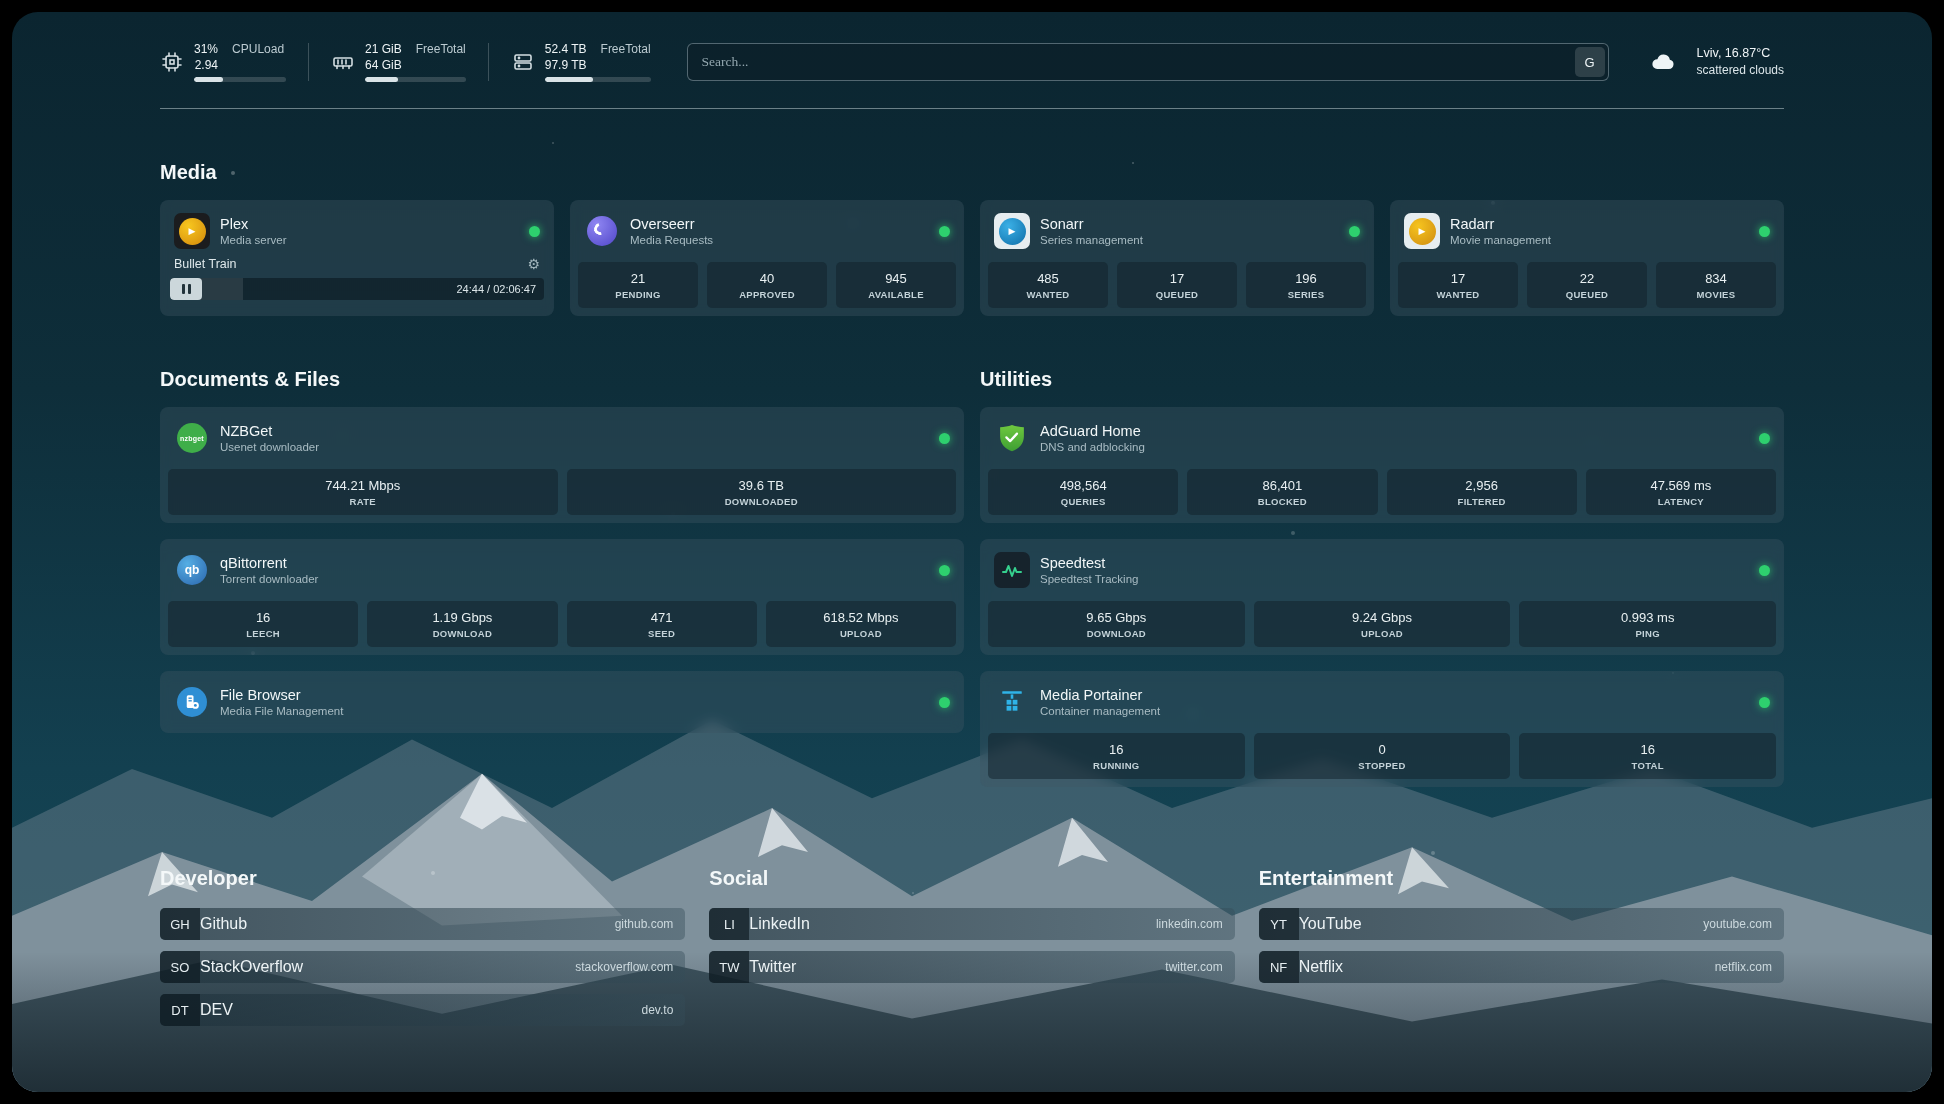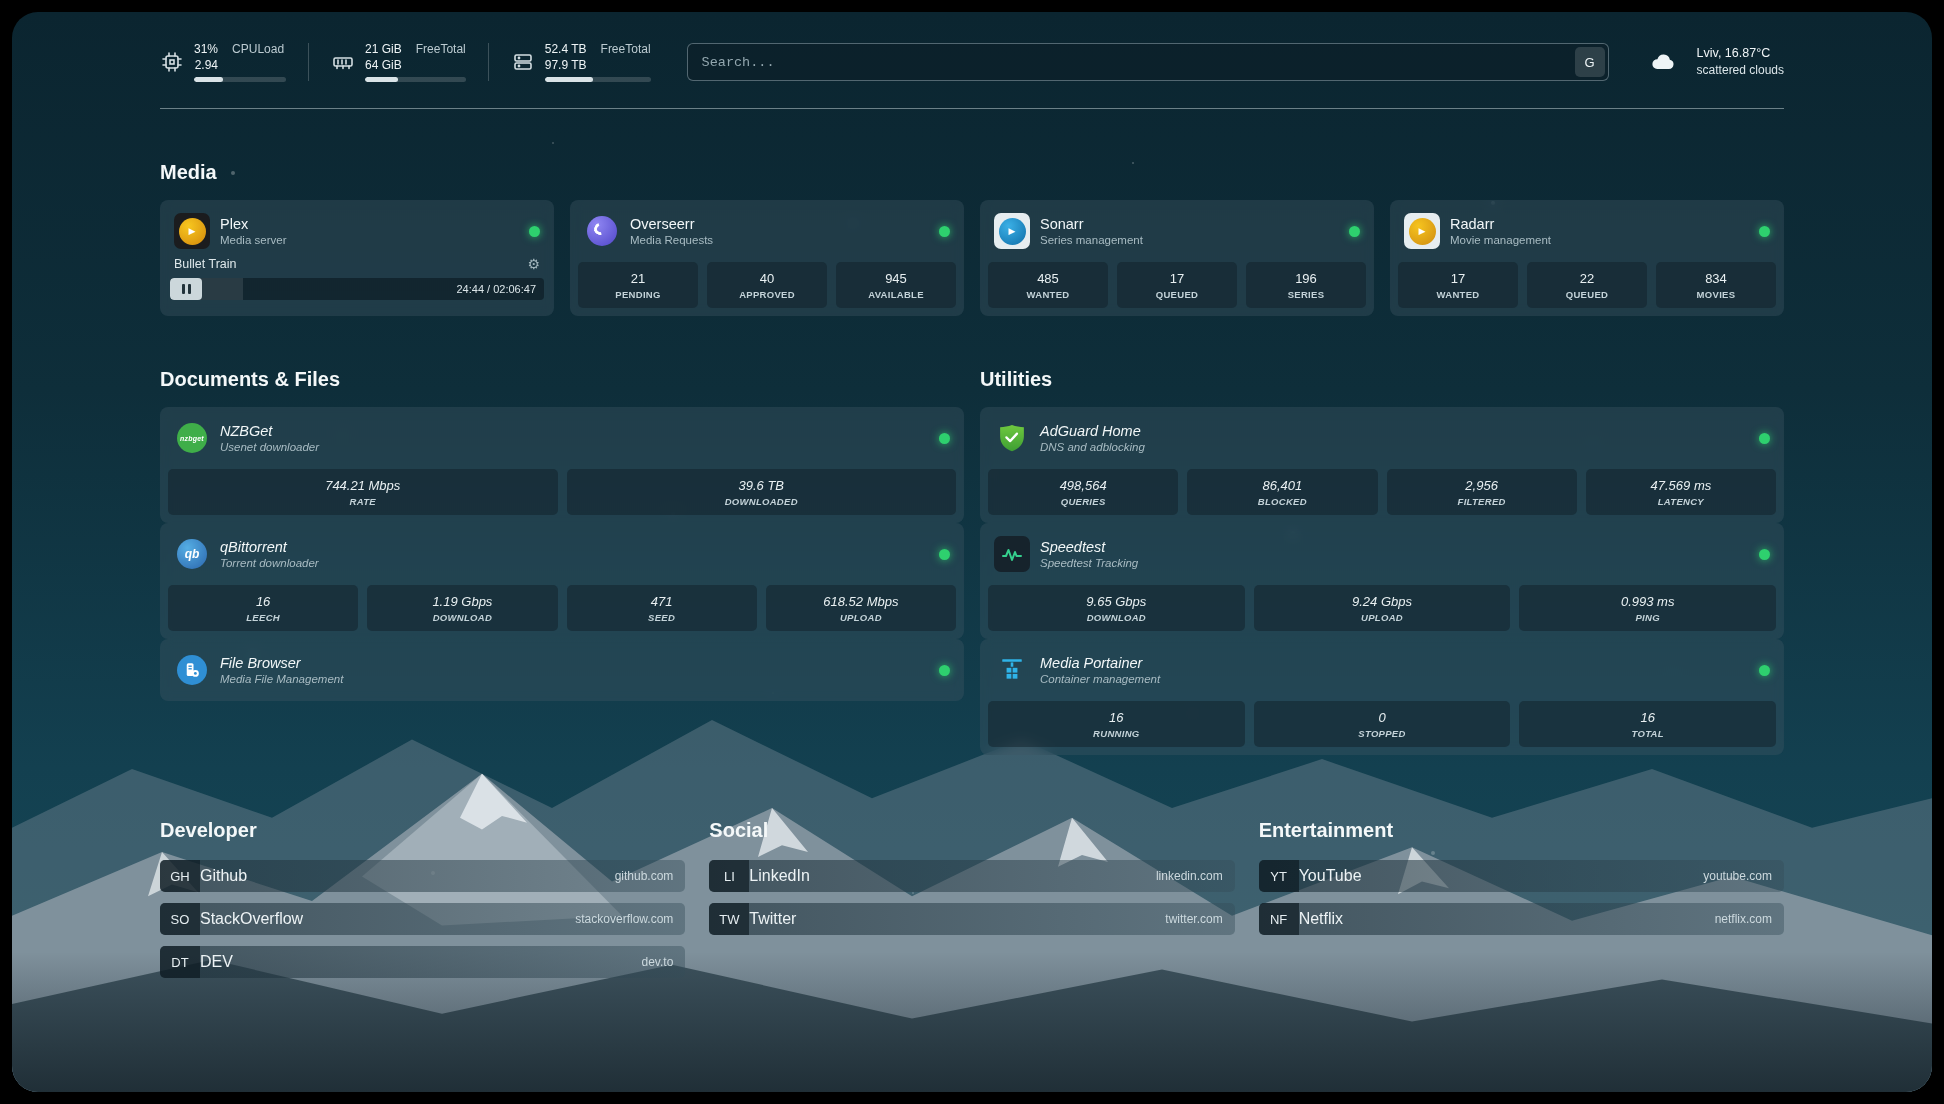--- a/index.html
+++ b/index.html
@@ -52,42 +52,42 @@
   .res-labels { display:flex; flex-direction:row; align-items:flex-start; font-size:12px; color:#bccbd1; line-height:1.3; }
   .res-bar { height:5px; border-radius:3px; background:rgba(255,255,255,0.16); overflow:hidden; width:100%; }
   .res-fill { height:100%; background:#d9e3e7; border-radius:3px; }
   .vdiv { width:1px; height:38px; background:rgba(255,255,255,0.20); flex:none; }
 
   .search-wrap { flex:1; position:relative; margin:0 14px; }
   .search-input {
     width:100%; height:38px; background:rgba(13,30,38,0.55);
     border:1px solid rgba(170,190,200,0.45); border-radius:6px;
     color:#e6eef1; font-size:13.5px; padding:0 48px 0 14px; outline:none;
-    font-family:Liberation Mono, monospace;
+    font-family:Liberation Serif, serif;
   }
   .search-input::placeholder { color:#93a7af; }
   .g-btn {
     position:absolute; right:4px; top:4px; width:30px; height:30px; border-radius:5px;
     background:rgba(255,255,255,0.14); color:#eef4f6; display:flex; align-items:center;
     justify-content:center; font-size:13px; cursor:pointer; border:none; font-family:inherit;
   }
   .weather { display:flex; align-items:center; gap:16px; }
   .weather-icon { width:36px; height:28px; }
   .weather-text { font-size:12.5px; color:#f0f5f7; line-height:1.4; }
   .weather-cond { font-size:12px; color:#dbe5e9; }
 
   .top-divider { margin:26px 148px 0; border-bottom:1px solid rgba(225,237,240,0.45); }
 
   
   .content { padding:0 148px 30px; }
   .section-title { font-size:20px; font-weight:700; color:#f4f8f9; margin:52px 0 16px; }
 
   .grid4 { display:grid; grid-template-columns:repeat(4,1fr); gap:16px; }
   .two-col { display:grid; grid-template-columns:1fr 1fr; gap:16px; align-items:start; }
-  .col .card { margin-bottom:0;font-style:italic; }
+  .col .card { margin-bottom:16px; }
 
   .card {
     background:rgba(62,88,100,0.38);
     border-radius:8px; padding:8px;
     backdrop-filter: blur(6px);
   }
   .card-head { display:flex; align-items:center; gap:10px; padding:5px 6px; }
   .app-icon { width:36px; height:36px; border-radius:7px; display:flex; align-items:center; justify-content:center; flex:none; position:relative; }
   .app-text { display:flex; flex-direction:column; }
   .app-name { font-size:14.5px; color:#f2f7f8; font-weight:500; cursor:pointer; }

